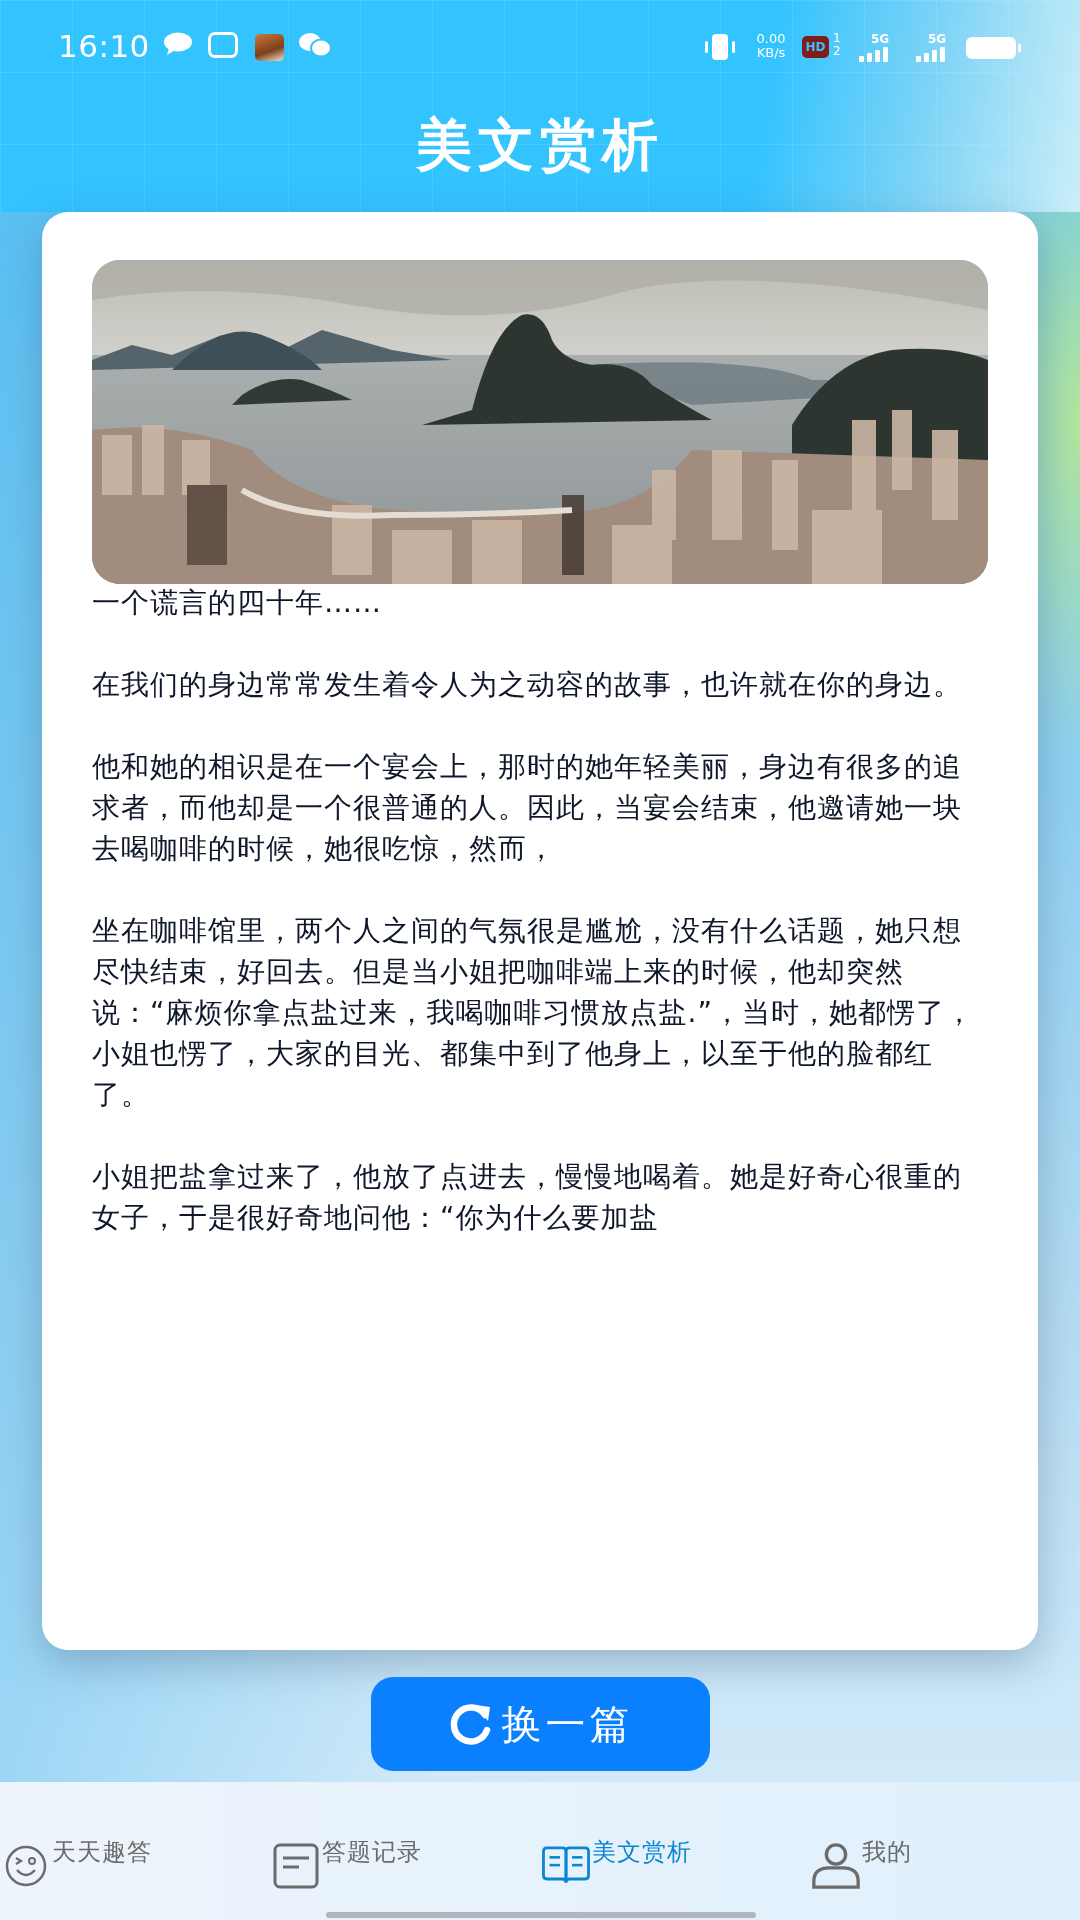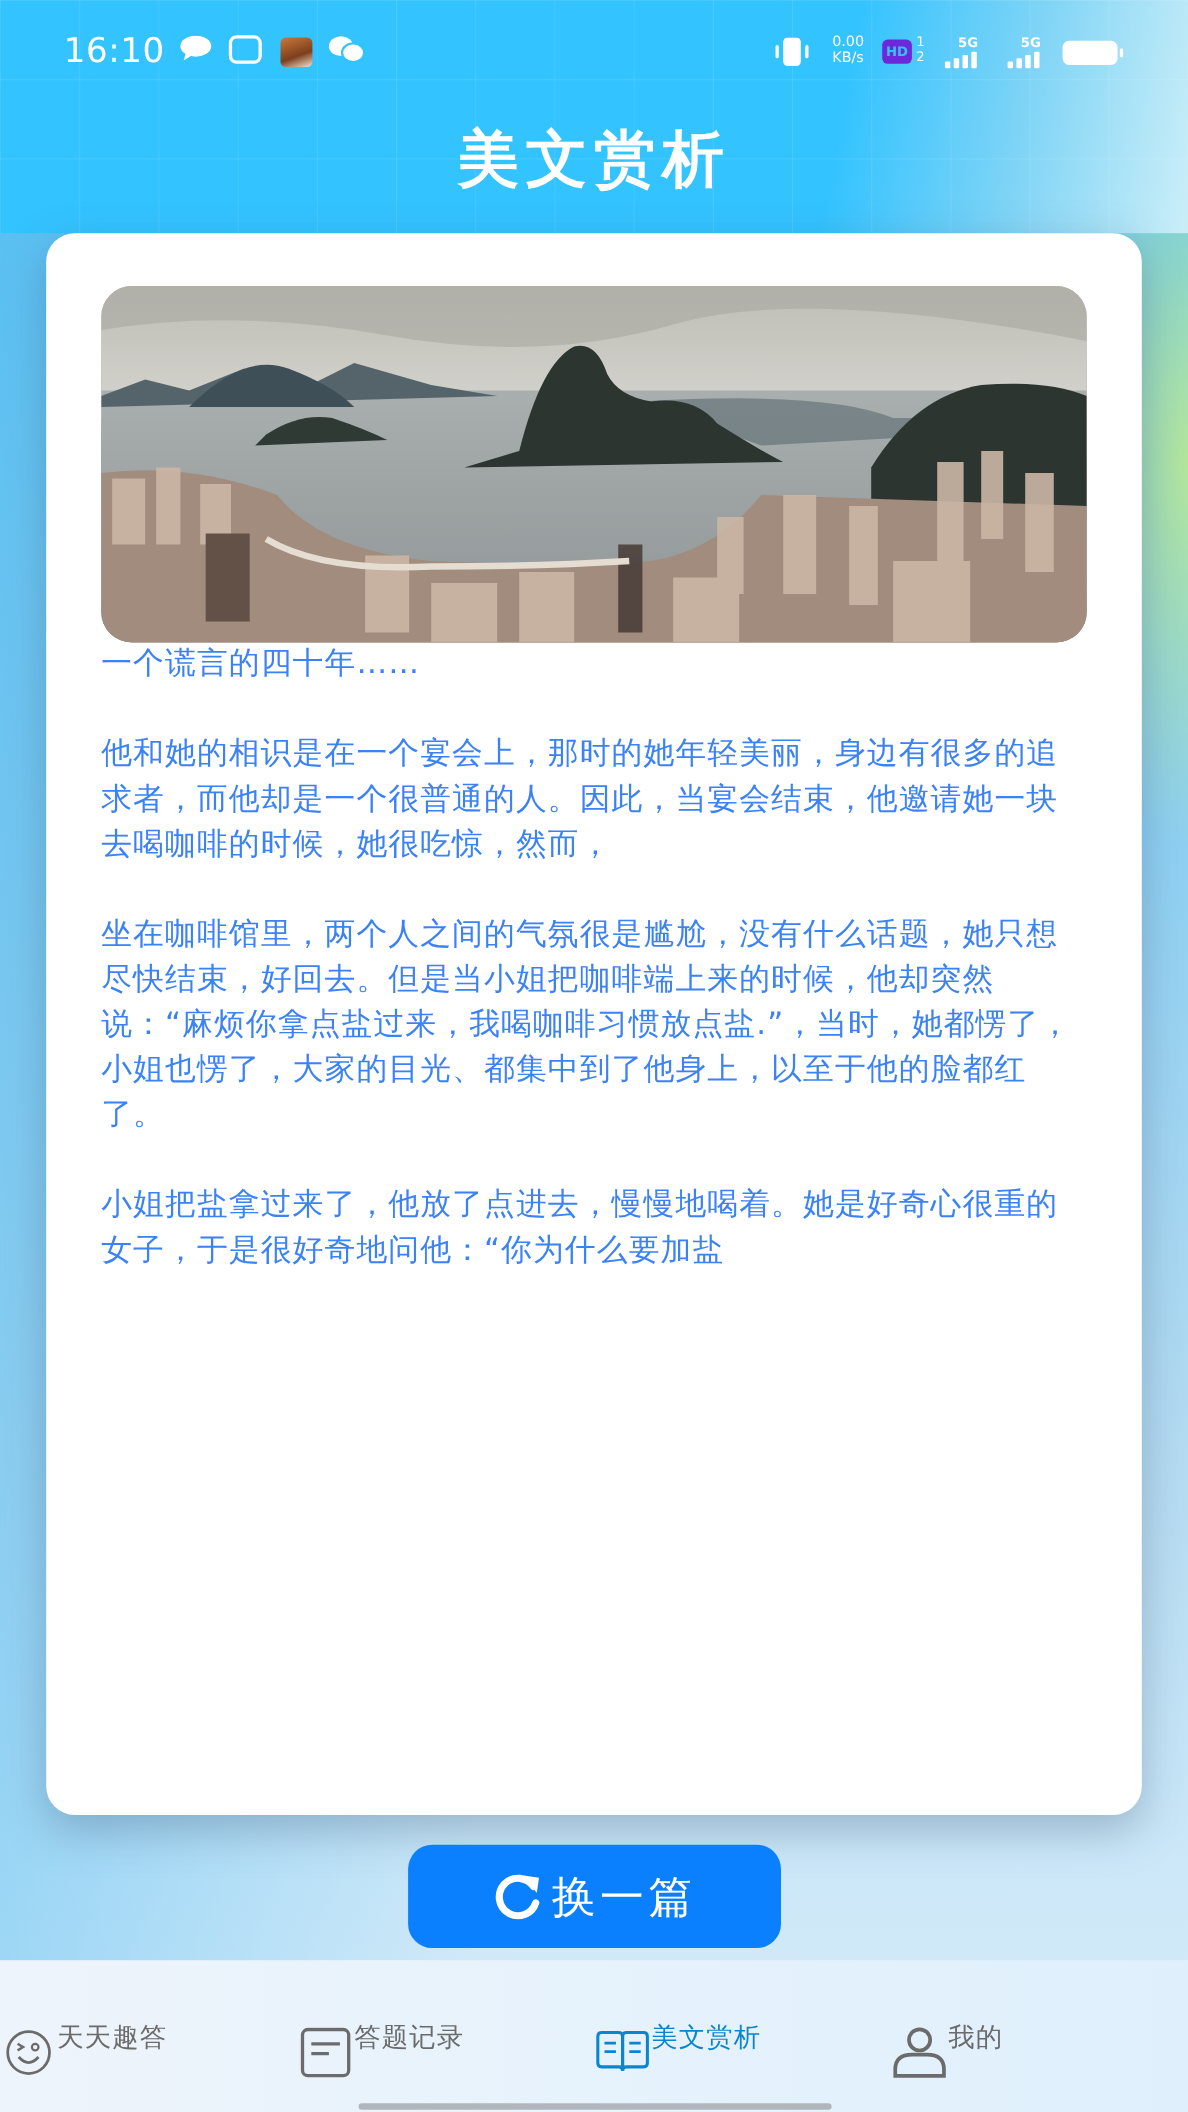--- a/index.html
+++ b/index.html
@@ -34,21 +34,21 @@
   }
   .time { position: absolute; left: 58px; top: 28px; font-size: 31px; letter-spacing: 0.5px; }
   .sb-icon { position: absolute; top: 32px; }
   .chat-bubble { left: 163px; width: 30px; height: 24px; }
   .hand-icon { left: 208px; width: 30px; height: 26px; border: 3px solid #fff; border-radius: 7px; }
   .app-thumb { left: 255px; top: 34px; width: 29px; height: 27px; border-radius: 5px;
     background: linear-gradient(160deg, #c97a3b, #7d3e1c 60%, #f3e4cf); }
   .wechat-icon { left: 298px; width: 34px; height: 26px; }
   .vibrate { left: 702px; top: 34px; width: 36px; height: 26px; }
   .netspeed { position: absolute; left: 750px; top: 32px; font-size: 13px; line-height: 14px; text-align: center; width: 42px; }
-  .hd-badge { position: absolute; left: 802px; top: 36px; width: 27px; height: 22px; background: #6d28d9; border-radius: 5px;
+  .hd-badge { position: absolute; left: 802px; top: 36px; width: 27px; height: 22px; background: #7f1d1d; border-radius: 5px;
     color: #33c3ff; font-size: 12px; font-weight: bold; text-align: center; line-height: 22px; }
   .sim-nums { position: absolute; left: 833px; top: 32px; font-size: 12px; line-height: 13px; }
   .sig { position: absolute; top: 34px; width: 48px; height: 28px; }
   .sig .lbl { position: absolute; left: 16px; top: -2px; font-size: 12px; font-weight: bold; }
   .sig .bars { position: absolute; left: 4px; bottom: 0; display: flex; align-items: flex-end; gap: 3px; }
   .sig .bars span { display: block; width: 5px; background: #fff; border-radius: 1px; }
   .battery { position: absolute; left: 966px; top: 37px; width: 50px; height: 22px; background: #fff; border-radius: 6px; }
   .battery::after { content: ""; position: absolute; right: -5px; top: 7px; width: 3px; height: 8px; background: #fff; border-radius: 1px; }
 
   .page-title {
@@ -62,21 +62,21 @@
     box-shadow: 0 14px 40px rgba(60,90,120,0.35);
     overflow: hidden;
   }
   .hero-image {
     position: absolute; left: 50px; top: 48px; width: 896px; height: 324px; border-radius: 28px; overflow: hidden;
     background: linear-gradient(180deg, #c9c7c0 0%, #b9b8b1 20%, #a2a6a6 35%, #8f9799 45%, #7f878a 55%, #a19486 70%, #b49d8c 82%, #8b7568 100%);
   }
   .hero-image svg { position: absolute; left: 0; top: 0; }
   .article {
     position: absolute; left: 50px; top: 370px; width: 896px;
-    color: #3b82f6; font-size: 28px; line-height: 41px; letter-spacing: 1px;
+    color: #0f172a; font-size: 28px; line-height: 41px; letter-spacing: 1px;
   }
   .article p { margin-bottom: 41px; }
 
   .refresh-button {
     position: absolute; left: 371px; top: 1677px; width: 339px; height: 94px;
     background: #0a80ff; border-radius: 22px; color: #fff;
     display: flex; align-items: center; justify-content: center; gap: 8px;
   }
   .refresh-button .label { font-size: 40px; letter-spacing: 4px; }
 
@@ -191,20 +191,21 @@
           <rect x="380" y="260" width="50" height="64"></rect>
         <rect x="520" y="265" width="60" height="59"></rect>
           <rect x="720" y="250" width="70" height="74"></rect>
       </g>
       <path d="M150 230 Q200 260 300 255 Q400 255 480 250" stroke="#e5dcd2" stroke-width="6" fill="none"></path>
     </svg>
   </div>
 
   <div class="article">
     <p>一个谎言的四十年……</p>
+    <p>在我们的身边常常发生着令人为之动容的故事，也许就在你的身边。</p>
     <p>他和她的相识是在一个宴会上，那时的她年轻美丽，身边有很多的追求者，而他却是一个很普通的人。因此，当宴会结束，他邀请她一块去喝咖啡的时候，她很吃惊，然而，</p>
     <p>坐在咖啡馆里，两个人之间的气氛很是尴尬，没有什么话题，她只想尽快结束，好回去。但是当小姐把咖啡端上来的时候，他却突然说：“麻烦你拿点盐过来，我喝咖啡习惯放点盐.”，当时，她都愣了，小姐也愣了，大家的目光、都集中到了他身上，以至于他的脸都红了。</p>
     <p>小姐把盐拿过来了，他放了点进去，慢慢地喝着。她是好奇心很重的女子，于是很好奇地问他：“你为什么要加盐</p>
   </div>
 </div>
 
 <div class="refresh-button">
   <svg width="46" height="46" viewBox="0 0 46 46">
     <path d="M37 14 A17 17 0 1 0 39 29" stroke="#fff" stroke-width="6.5" fill="none" stroke-linecap="round"></path>
     <path d="M28 4 L42 6 L40 20 Z" fill="#fff"></path>

